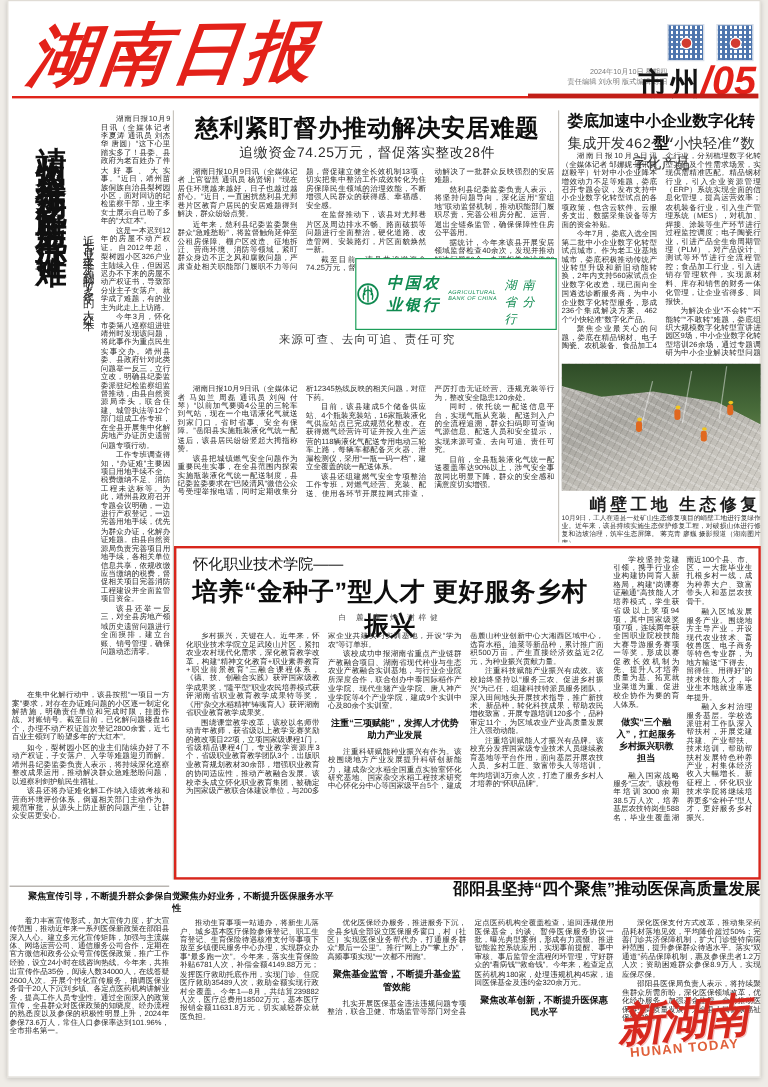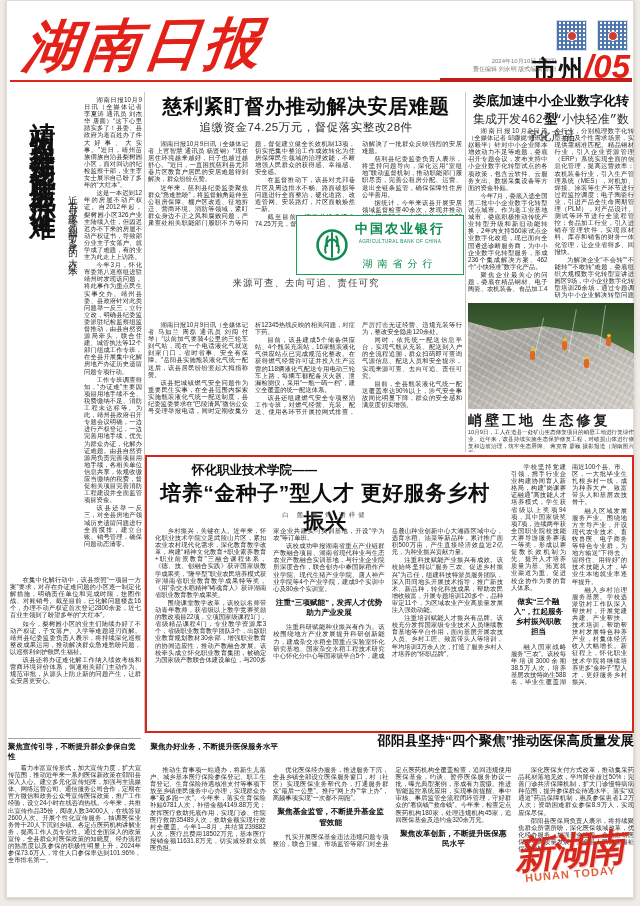--- a/index.html
+++ b/index.html
@@ -39,21 +39,21 @@
   .vdiv{position:absolute;width:1px;background:#c9c5bf;}
   
   .cili-head{position:absolute;left:150px;top:93px;width:312px;text-align:center;
              font-size:20px;font-weight:900;color:#0d0d0d;letter-spacing:.5px;}
   .cili-sub{position:absolute;left:150px;top:120px;width:312px;text-align:center;
             font-size:11.5px;color:#2b2b2b;letter-spacing:.5px;}
   .cili-body{position:absolute;left:148px;top:140px;width:314px;height:134px;
              column-count:3;column-gap:7px;}
   .ad-box{position:absolute;left:296px;top:215px;width:166px;height:58px;background:#fff;
           border:1.5px solid #1c9e59;display:flex;align-items:center;justify-content:center;gap:6px;}
-  .ad-text{display:flex;flex-direction:column;align-items:center;}
+  .ad-text{display:flex;align-items:center;font-style:italic;}
   .ad-name{font-size:13px;font-weight:bold;color:#0f8a50;letter-spacing:2px;
            font-family:"Liberation Serif","DejaVu Serif",serif;}
   .ad-en{font-size:4.6px;color:#0f8a50;letter-spacing:.4px;margin-top:1px;}
   .ad-branch{font-size:10px;color:#0f8a50;letter-spacing:5px;margin-top:13px;
              font-family:"Liberation Serif","DejaVu Serif",serif;}
   .yy-kicker{position:absolute;left:150px;top:277px;width:312px;text-align:center;
              font-size:9.5px;color:#3a3a3a;letter-spacing:1px;}
   .yy-head{position:absolute;left:150px;top:288px;width:312px;text-align:center;
            font-size:20px;font-weight:900;color:#0d0d0d;}
   .yy-body{position:absolute;left:148px;top:321px;width:314px;height:130px;
@@ -70,41 +70,41 @@
           repeating-linear-gradient(118deg,rgba(92,90,86,.16) 0 1px,rgba(0,0,0,0) 1px 5px),
           repeating-linear-gradient(28deg,rgba(255,255,255,.22) 0 2px,rgba(0,0,0,0) 2px 7px),
           linear-gradient(160deg,#b9b6b0,#a9a7a1 40%,#c6c3bc 72%,#d0cdc6);}
   .veg{position:absolute;left:0;top:0;width:100%;height:52%;
        background:linear-gradient(180deg,#2e4b27,#486b3a 70%,#5a7a46);
        clip-path:polygon(0 0,100% 0,100% 92%,78% 58%,46% 42%,20% 50%,0 34%);}
   .rope{position:absolute;width:1px;height:44px;background:rgba(255,255,255,.45);}
   .worker{position:absolute;width:5px;height:9px;background:#e06820;border-radius:2px;}
   .worker .helmet{position:absolute;left:.5px;top:-3px;width:4px;height:3px;border-radius:50%;
                   background:#f2c51d;display:block;}
-  .photo-title{position:absolute;left:468px;top:412px;width:166px;text-align:left;font-size:14px;
+  .photo-title{position:absolute;left:468px;top:412px;width:166px;text-align:right;font-size:14px;
                font-weight:900;letter-spacing:3px;color:#1c1c1c;
                font-family:"Liberation Serif","DejaVu Serif",serif;}
   .photo-cap{position:absolute;left:468px;top:429px;width:166px;height:23px;font-size:5.6px;
              line-height:7px;text-align:justify;color:#333;overflow:hidden;}
   
   .feature{position:absolute;left:145px;top:455px;width:489px;height:278px;
            border:2.5px solid #d8261c;background:#fff;box-sizing:border-box;}
-  .hh-kicker{position:absolute;left:14px;top:5px;font-size:12.5px;font-weight:700;color:#0d0d0d;margin-left:31px;}
+  .hh-kicker{position:absolute;left:14px;top:5px;font-size:12.5px;font-weight:400;color:#0d0d0d;}
   .hh-head{position:absolute;left:4px;top:22px;width:348px;text-align:center;font-size:21px;
            font-weight:900;color:#0d0d0d;letter-spacing:.5px;}
   .hh-byline{position:absolute;left:4px;top:54px;width:348px;text-align:center;font-size:6.5px;
              color:#555;letter-spacing:3px;}
   .hh-left{position:absolute;left:8px;top:70px;width:348px;height:198px;
            column-count:3;column-gap:7px;}
   .hh-right{position:absolute;left:364px;top:6px;width:116px;height:262px;
             column-count:2;column-gap:6px;}
   
   .sy-rule{position:absolute;left:8px;top:738px;width:133px;height:1px;background:#a8a49e;}
   .sy-left-sub{position:absolute;left:8px;top:742px;width:133px;font-size:7.5px;font-weight:bold;
-               text-align:left;line-height:1.35;color:#111;}
+               text-align:right;line-height:1.35;color:#111;padding-left:10px;}
   .sy-left-body{position:absolute;left:8px;top:764px;width:133px;height:128px;}
   .sy-main-sub{position:absolute;left:150px;top:742px;width:128px;font-size:7.5px;font-weight:bold;
                text-align:right;line-height:1.35;color:#111;}
   .sy-head{position:absolute;left:278px;top:700px;width:356px;text-align:right;font-size:13.5px;
            font-weight:900;color:#0d0d0d;margin-top:32px;}
   .sy-body{position:absolute;left:150px;top:766px;width:484px;height:126px;
            column-count:4;column-gap:7px;}
   
   .nhn{position:absolute;left:502px;top:832px;width:134px;text-align:center;
        transform:rotate(-5deg);z-index:5;}

